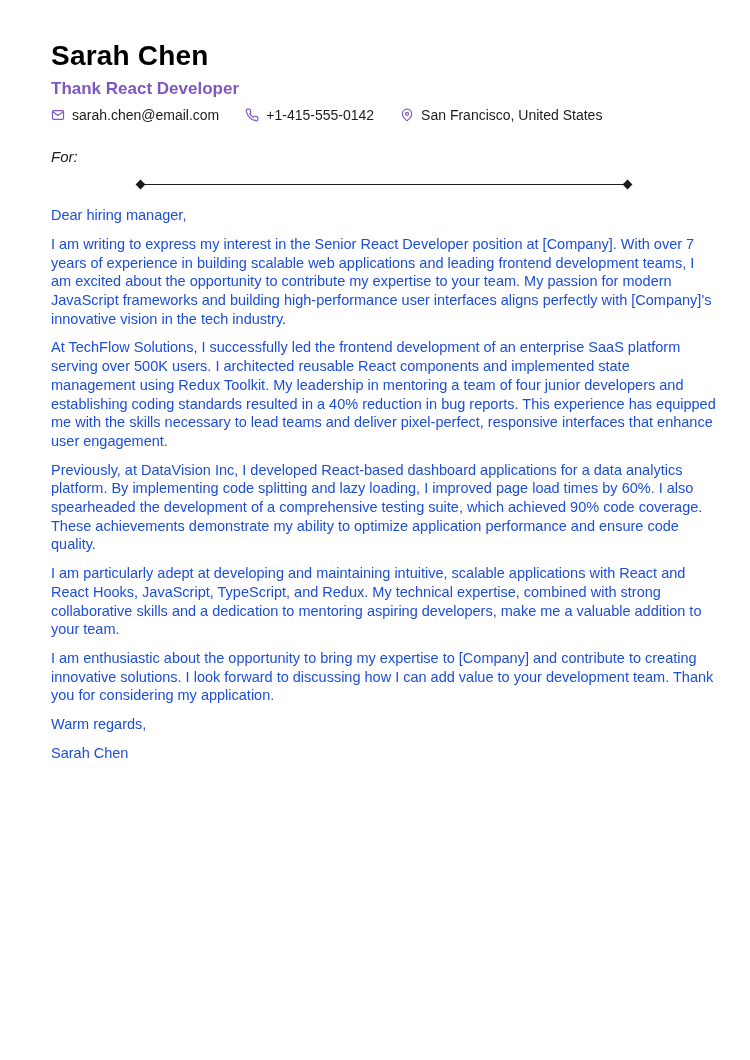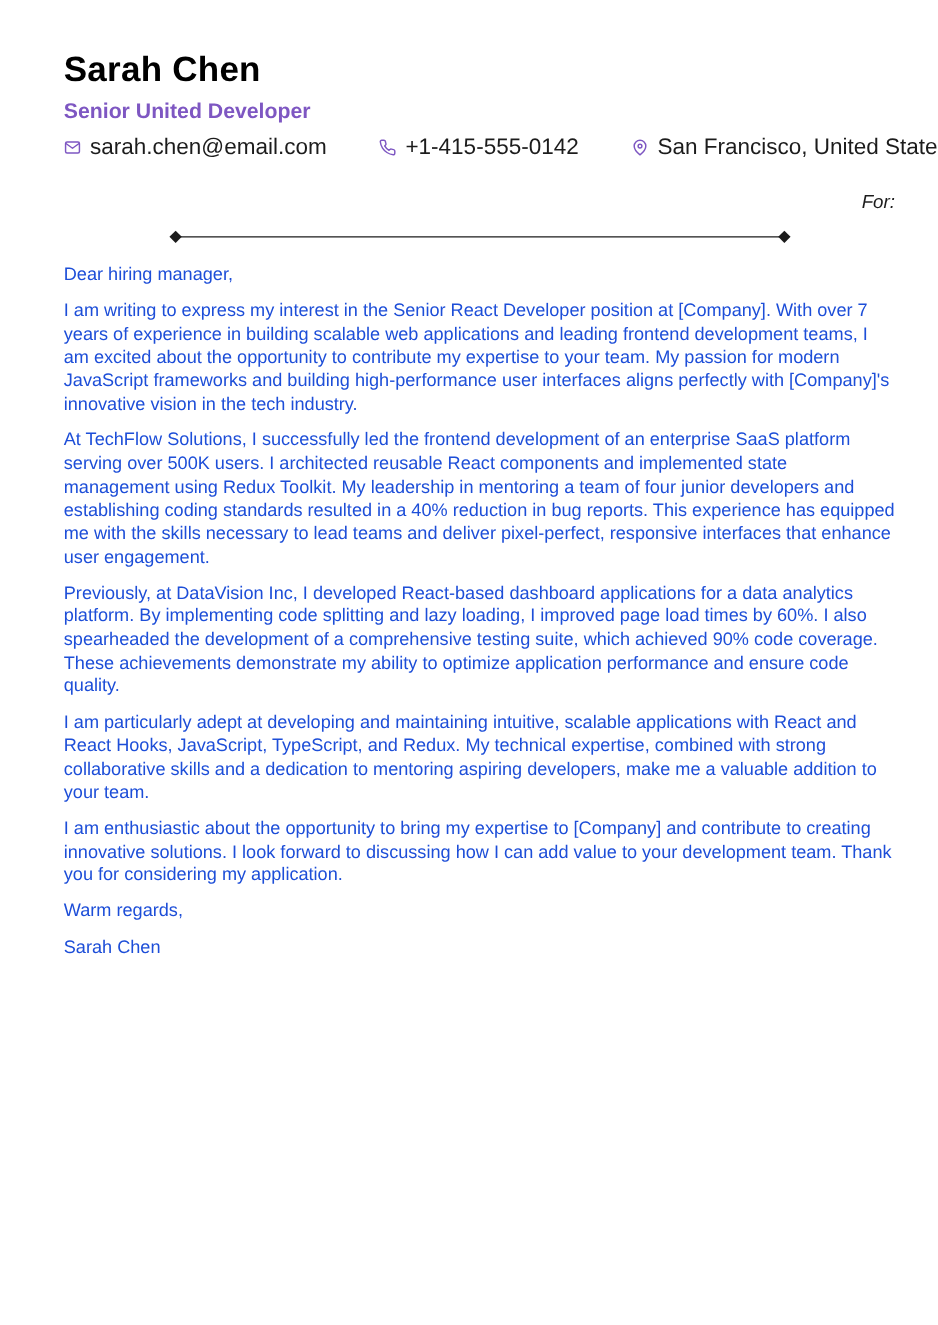--- a/index.html
+++ b/index.html
@@ -26,42 +26,41 @@
   .job-title {
     margin-top: 7px;
     font-size: 17px;
     font-weight: 700;
     color: var(--accent);
   }
   .contact-row {
     margin-top: 8px;
     display: flex;
     align-items: center;
-    gap: 42px;
-    font-size: 18px;
+    gap: 26px;
+    font-size: 14px;
     color: #1c1c1c;
   }
   .contact-item {
     display: inline-flex;
     align-items: center;
     gap: 7px;
     white-space: nowrap;
   }
   .contact-item .icon {
     display: inline-flex;
     color: var(--accent);
     flex: 0 0 auto;
   }
   .contact-item .icon svg { display: block; }
   .for-line {
     margin-top: 25px;
     font-size: 15px;
     font-style: italic;
     color: #1c1c1c;
-    text-align: right;
   }
   .divider {
     margin: 16px auto 0 auto;
     width: 494px;
     display: flex;
     align-items: center;
   }
   .divider .diamond {
     width: 7px;
     height: 7px;
@@ -83,21 +82,21 @@
   }
   .body-text .salutation { margin-top: 18px; }
 </style>
 </head>
 <body>
 
 <div class="page">
 
   <header>
     <h1 class="person-name">Sarah Chen</h1>
-    <div class="job-title">Senior United Developer</div>
+    <div class="job-title">Thank React Developer</div>
 
     <div class="contact-row">
       <span class="contact-item">
         <span class="icon">
           <svg width="14" height="14" viewBox="0 0 24 24" fill="none" stroke="currentColor" stroke-width="2" stroke-linecap="round" stroke-linejoin="round">
             <rect x="2.5" y="4.5" width="19" height="15" rx="2"></rect>
             <path d="M3 6.5l9 6.5 9-6.5"></path>
           </svg>
         </span>
         <span>sarah.chen@email.com</span>

